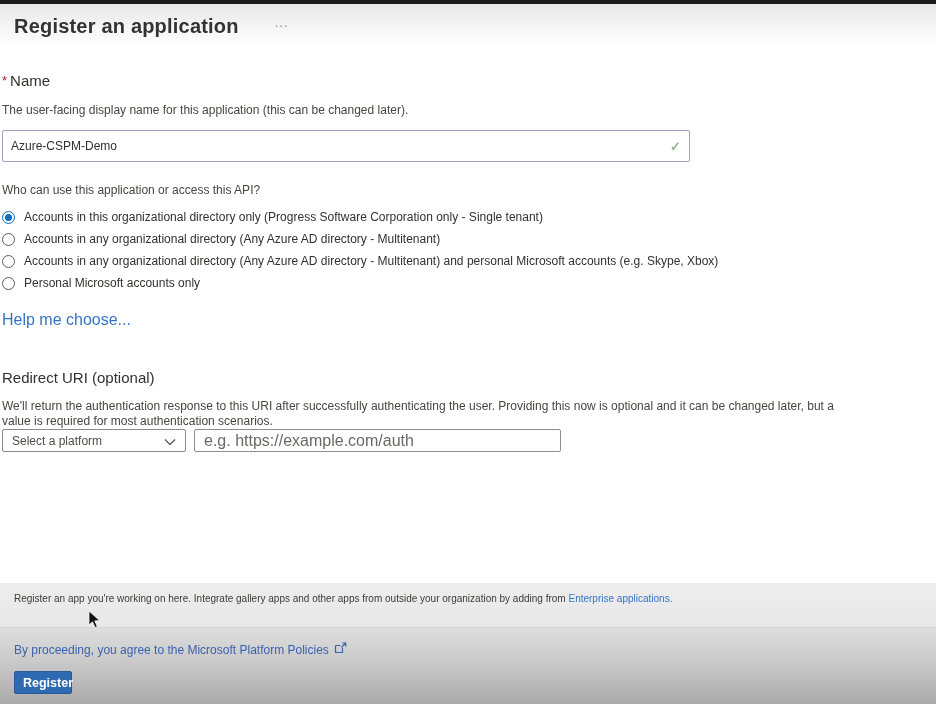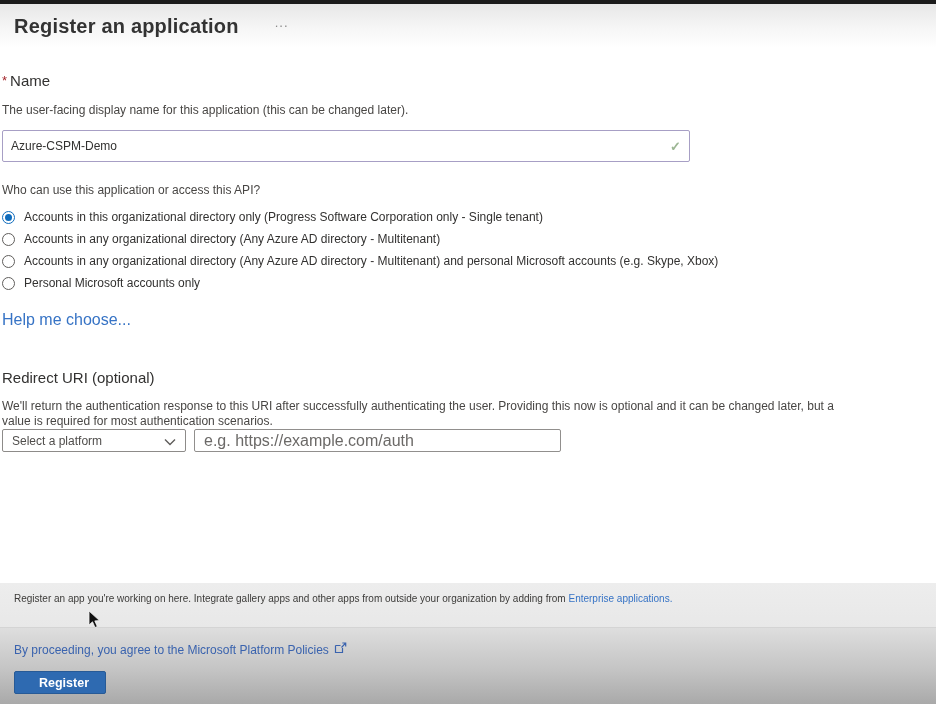--- a/index.html
+++ b/index.html
@@ -107,21 +107,21 @@
     font-size: 10px; color: #3c3b39;
   }
   .bottom-band {
     height: 76px;
     background: linear-gradient(to bottom, #dedede 0%, #c4c4c4 55%, #a9a9a9 100%);
     padding: 14px 14px 0 14px;
   }
   .policy-line { font-size: 12px; color: #3a63ae; display: flex; align-items: center; gap: 5px; cursor: pointer; }
   .register-btn {
     margin-top: 14px;
-    width: 92px; height: 23px;
+    width: 58px; height: 23px;
     background: #2e6ab1;
     border: 1px solid #275a96;
     border-radius: 2px;
     color: #ffffff;
     font-family: "Liberation Sans", sans-serif;
     font-size: 12.5px; font-weight: 700;
     cursor: pointer;
     padding-left: 8px;
   }
   .mouse-cursor { position: absolute; left: 88px; top: 610px; pointer-events: none; }

